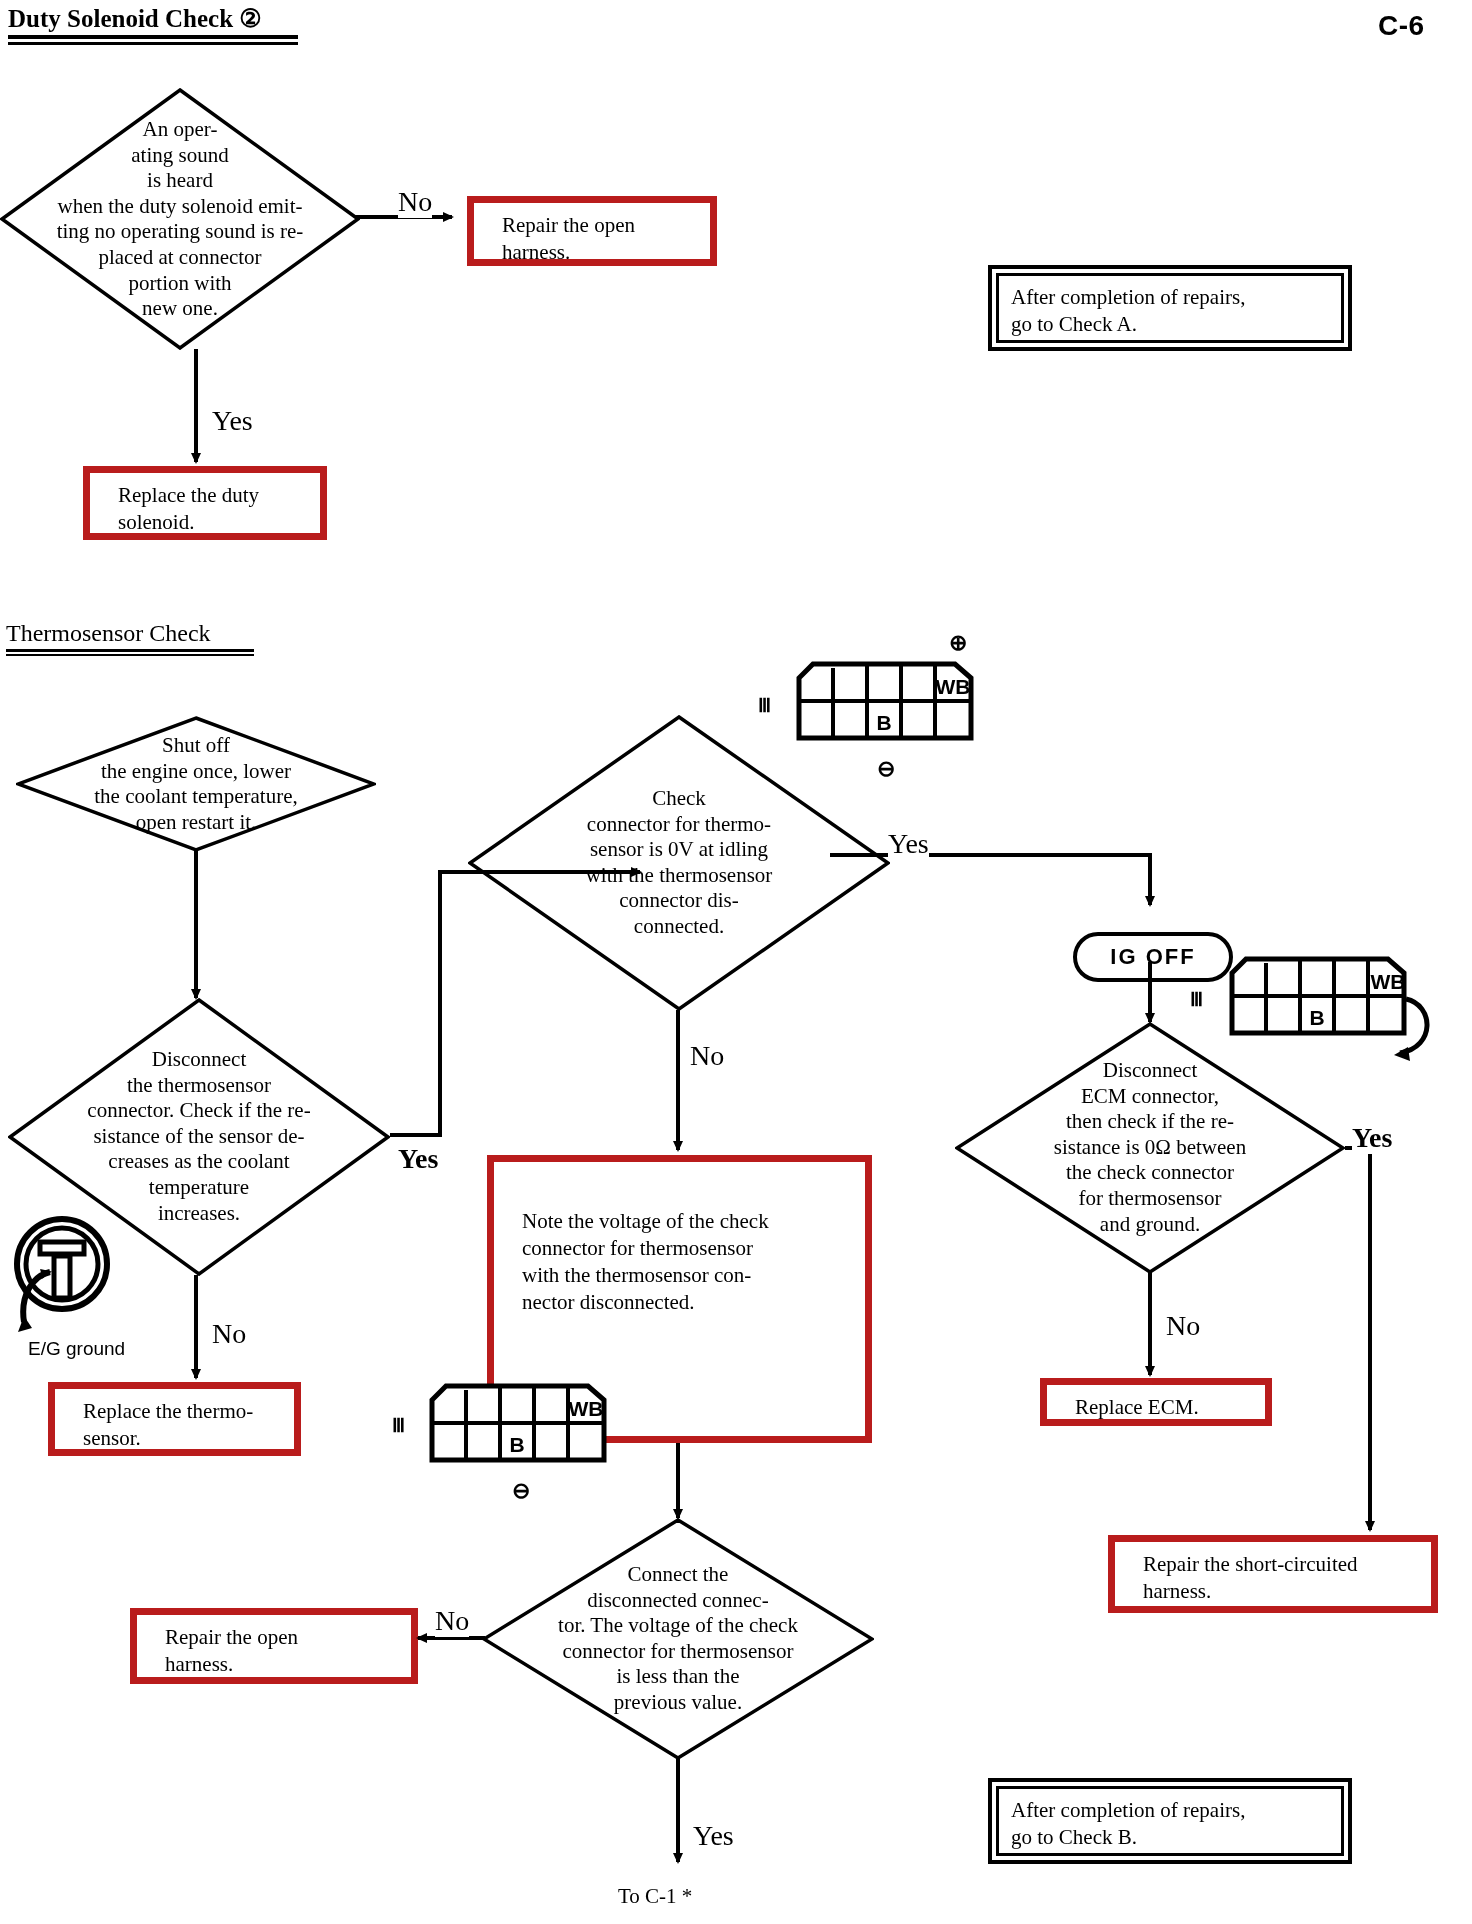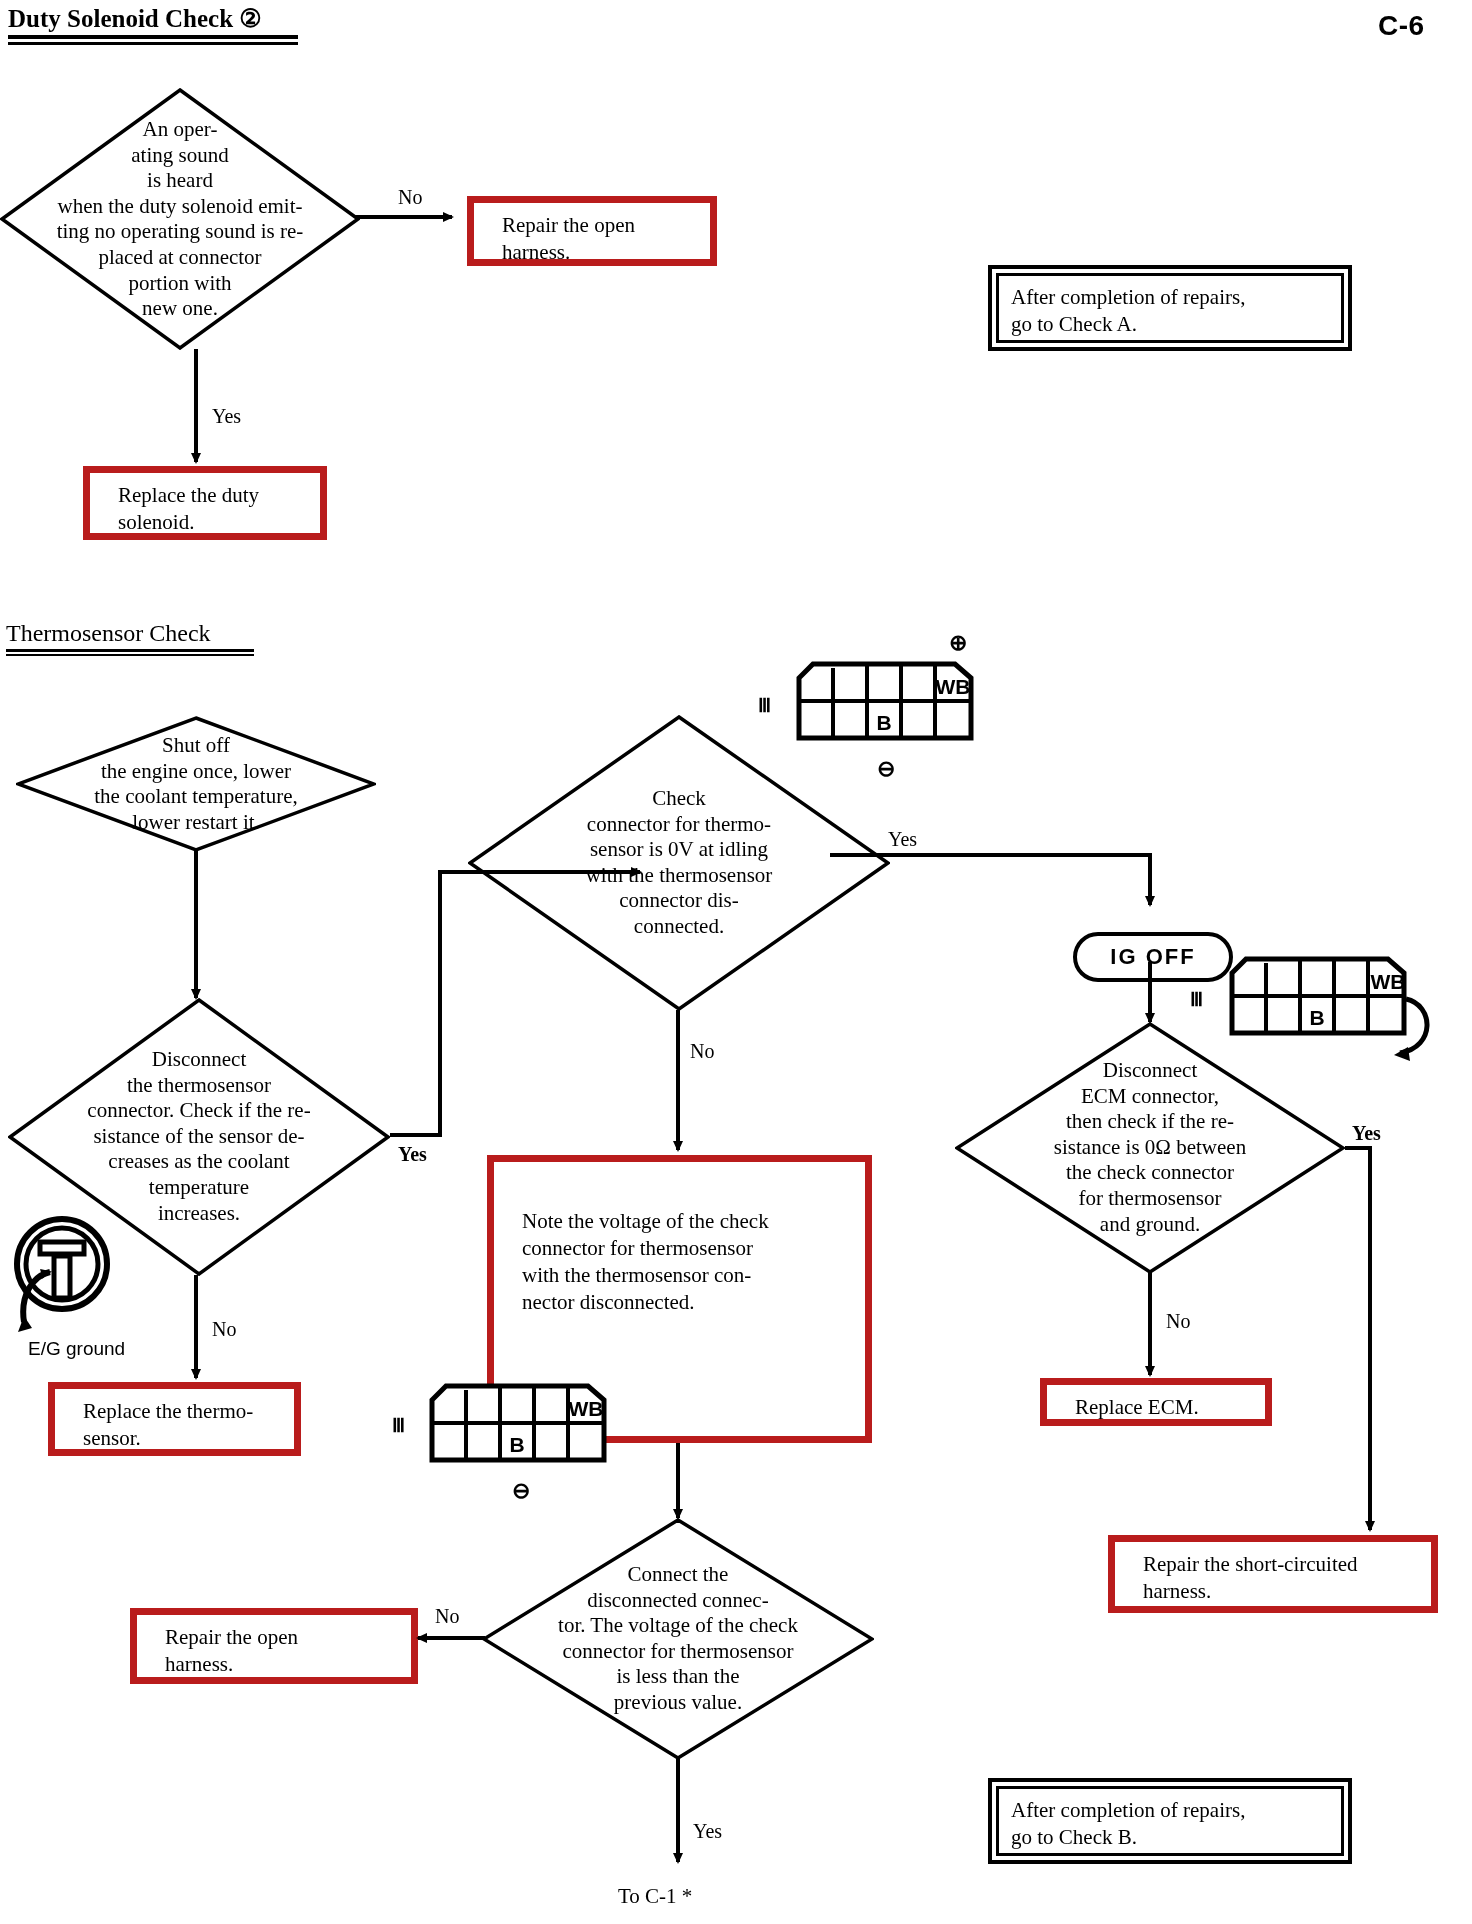--- a/index.html
+++ b/index.html
@@ -104,21 +104,21 @@
     justify-content:center;
     font-family:"Liberation Sans", sans-serif;
     font-weight:bold;
     font-size:22px;
     letter-spacing:2px;
   }
 
   
   .lbl{
     position:absolute;
-    font-size:20px;
+    font-size:28px;
     font-family:"Liberation Serif", serif;
     white-space:nowrap;
     background:#fff;
     z-index:3;
   }
   .lbl.b{font-weight:bold;}
 
   
   .wires{
     position:absolute;
@@ -268,21 +268,21 @@
   <div class="diamond" style="left:16px; top:716px; width:360px; height:136px;">
     <div class="shape">
       <svg viewBox="0 0 360 136" preserveAspectRatio="none">
         <polygon points="180,2 358,68 180,134 2,68" fill="#fff" stroke="#000" stroke-width="3.5"></polygon>
       </svg>
     </div>
     <div class="dtext" style="left:4%; right:4%;">
       <div>Shut off</div>
       <div>the engine once, lower</div>
       <div>the coolant temperature,</div>
-      <div>lower restart it.</div>
+      <div>open restart it.</div>
     </div>
   </div>
 
   <div class="diamond" style="left:468px; top:715px; width:422px; height:296px;">
     <div class="shape">
       <svg viewBox="0 0 422 296" preserveAspectRatio="none">
         <polygon points="211,2 420,148 211,294 2,148" fill="#fff" stroke="#000" stroke-width="3.5"></polygon>
       </svg>
     </div>
     <div class="dtext">

